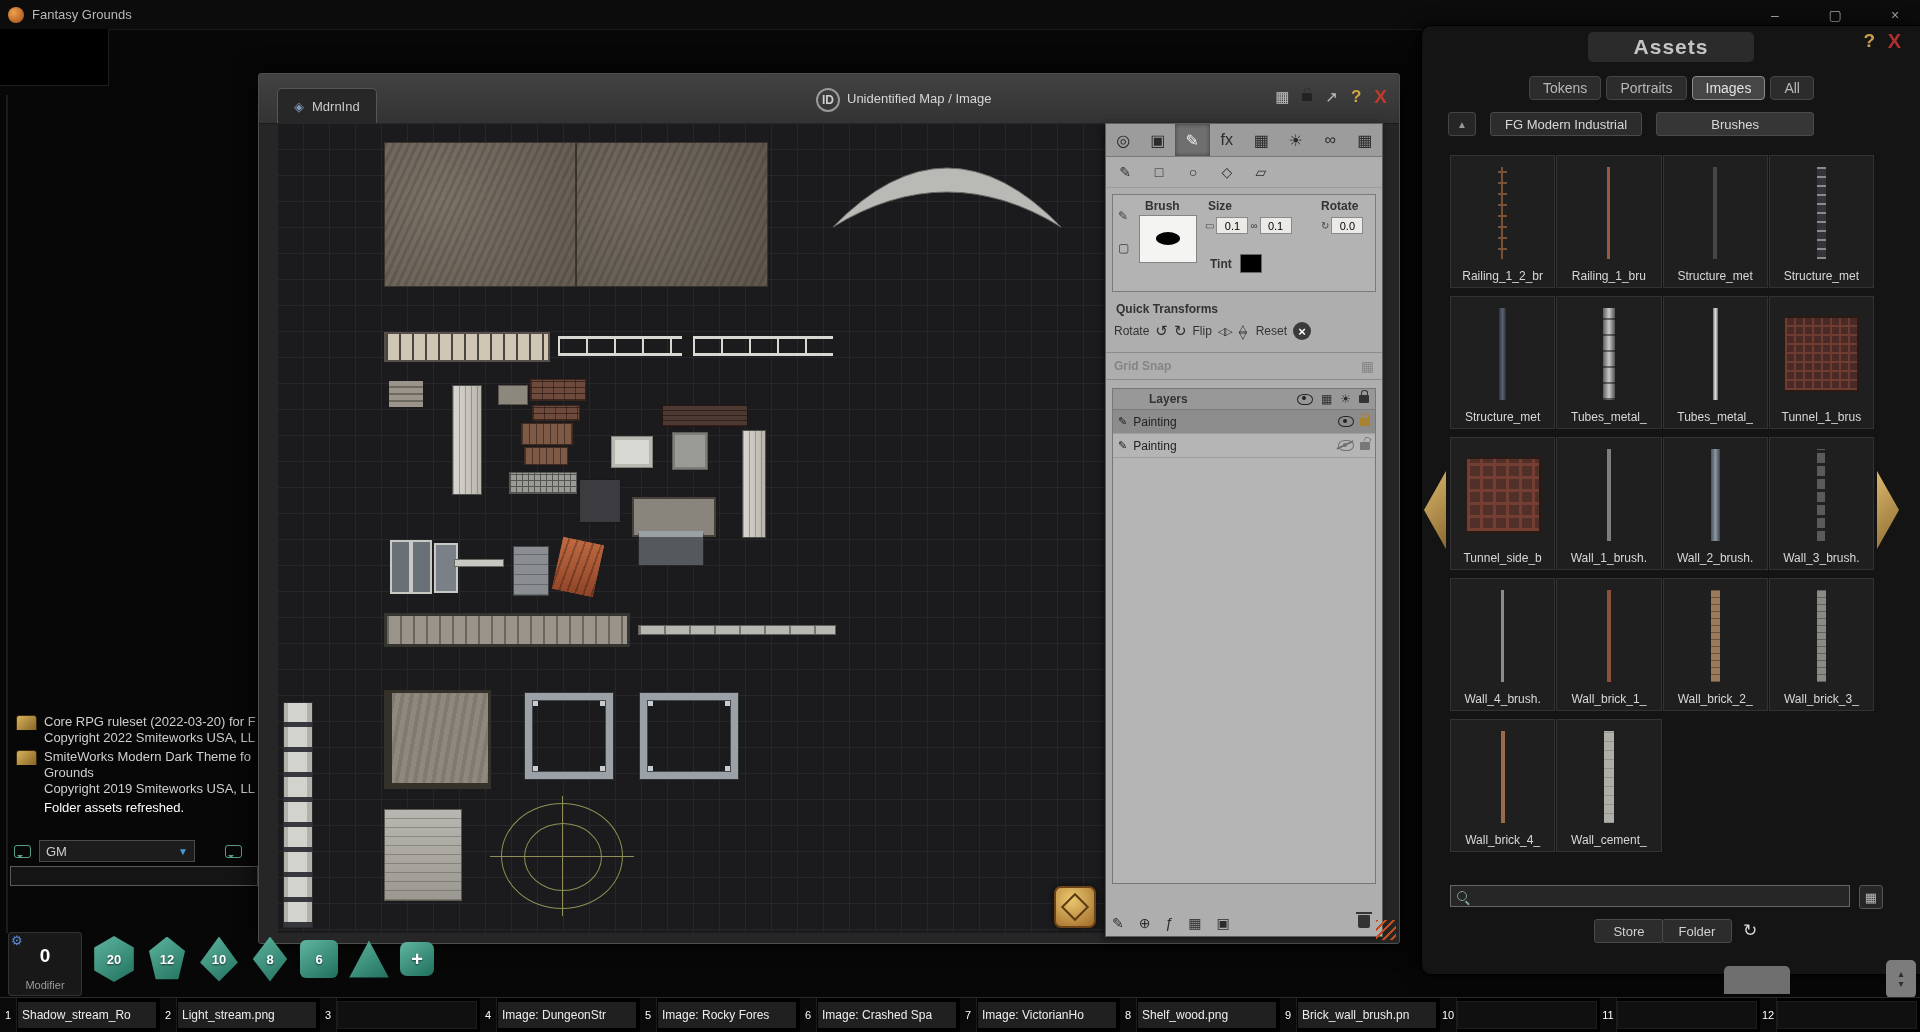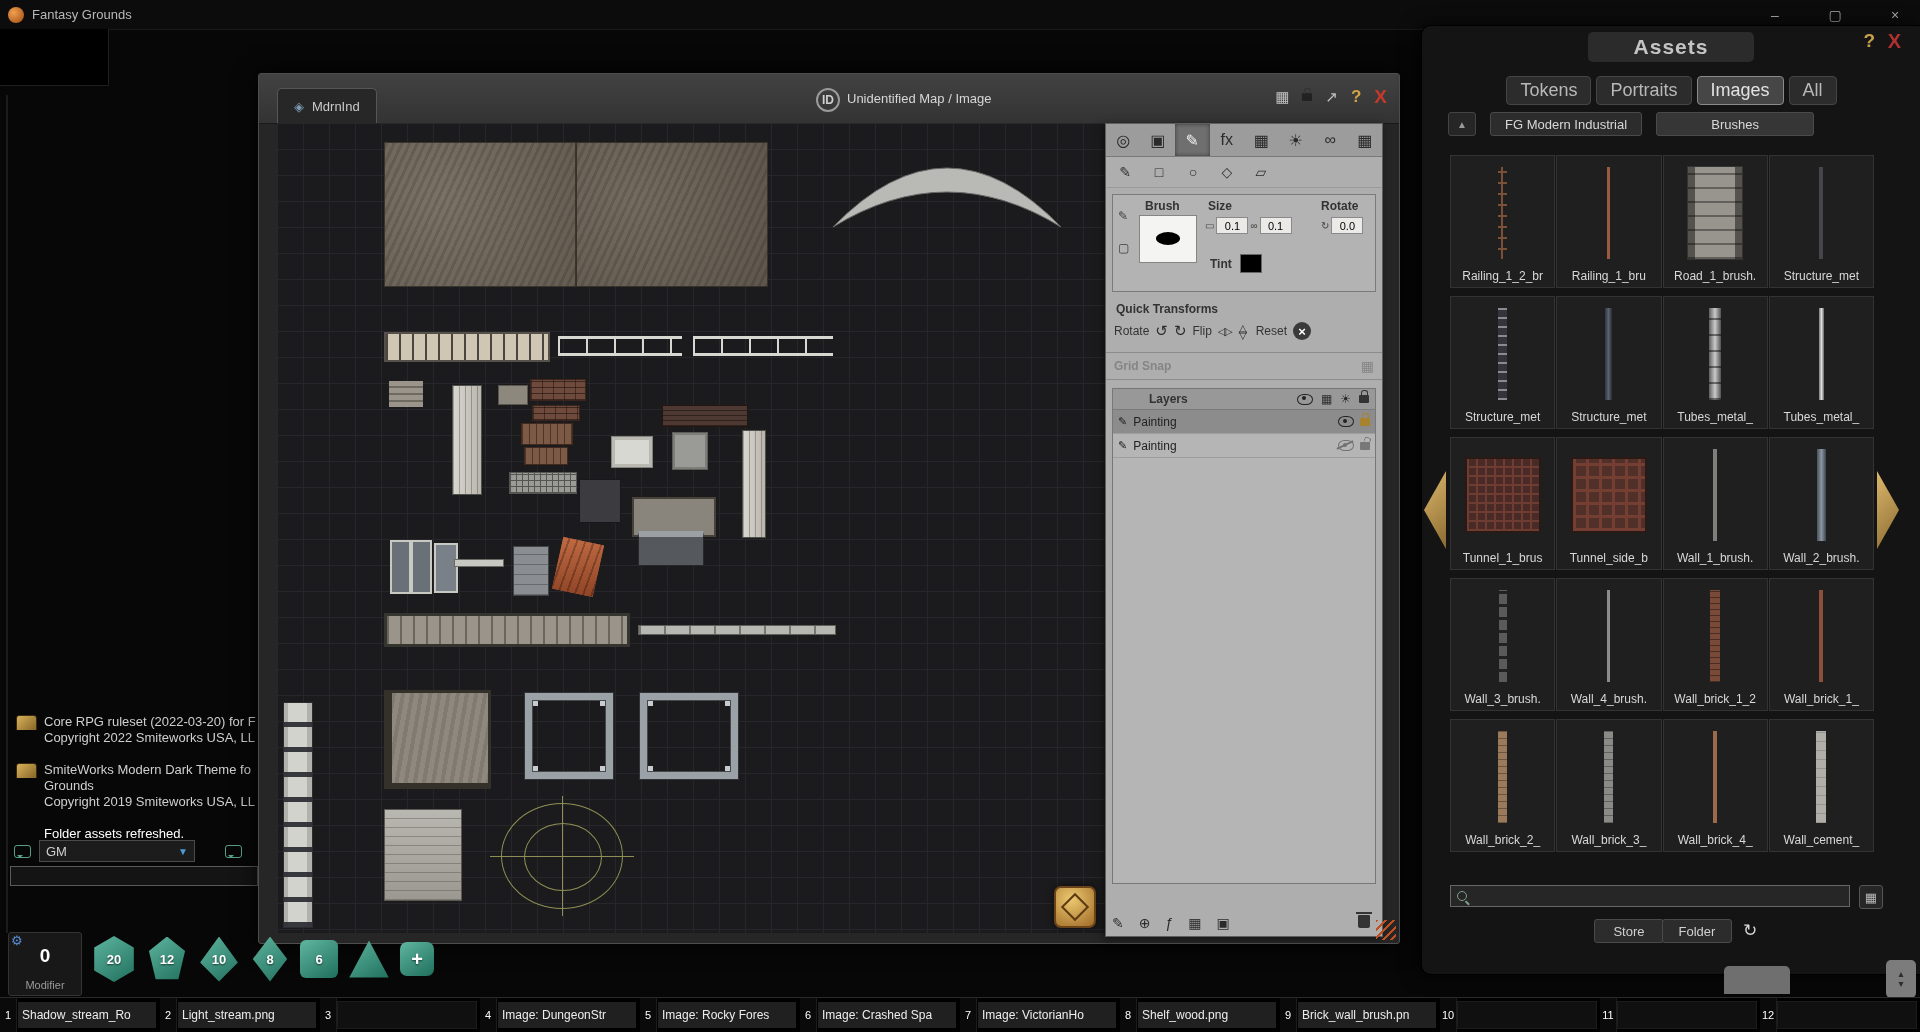--- a/index.html
+++ b/index.html
@@ -196,21 +196,21 @@
   
   #assets-panel{position:absolute;left:1421px;top:25px;width:499px;height:948px;background:#141414;
        border:1px solid #000;border-radius:10px 0 0 10px;box-shadow:-4px 0 18px rgba(0,0,0,.7);}
   #assets-title{position:absolute;left:166px;top:6px;width:166px;height:30px;background:#2b2b2b;
        border-radius:5px;display:flex;align-items:center;justify-content:center;
        font-size:21px;font-weight:bold;color:#c4c4c4;letter-spacing:1px;}
   #assets-help{position:absolute;right:46px;top:4px;color:#c8a04a;font-size:19px;font-weight:bold;}
   #assets-close{position:absolute;right:20px;top:4px;color:#b03030;font-size:20px;font-weight:bold;}
   #assets-tabs{position:absolute;left:0;right:0;top:50px;display:flex;justify-content:center;gap:5px;}
   .asset-tab{padding:3px 13px;background:#2c2c2c;border:1px solid #454545;border-radius:4px;
-       font-size:18px;color:#b8b8b8;}
+       font-size:14px;color:#b8b8b8;}
   .asset-tab.tab-active{background:#464646;border-color:#8a8a8a;color:#e2e2e2;}
   #assets-nav{position:absolute;left:26px;top:86px;display:flex;gap:14px;}
   #up-btn{width:26px;height:22px;background:#262626;border:1px solid #444;border-radius:3px;
        color:#999;font-size:10px;display:flex;align-items:center;justify-content:center;}
   .nav-btn{height:22px;padding:0 14px;background:#2c2c2c;border:1px solid #4a4a4a;border-radius:3px;
        font-size:13px;color:#d8d8d8;display:flex;align-items:center;}
   #brushes-btn{width:128px;justify-content:center;background:#363636;}
   #asset-grid{position:absolute;left:28px;top:122px;width:424px;display:grid;
        grid-template-columns:repeat(4,1fr);gap:1px;}
   .asset-tile{height:131px;background:#1f1f1f;border:1px solid #333;position:relative;margin-top:7px;}
@@ -268,21 +268,21 @@
        font-size:17px;display:flex;align-items:center;justify-content:center;}
 
   
   #chat-log{position:absolute;left:14px;top:714px;width:244px;}
   .chat-line{position:relative;padding-left:30px;font-size:13px;color:#cfcfcf;line-height:16px;
        white-space:nowrap;overflow:hidden;}
   .chat-line .chat-icon{display:none;position:absolute;left:2px;top:1px;width:19px;height:19px;
        border-radius:3px;border:1px solid #3a2a10;
        background:linear-gradient(135deg,#d8b25a,#7a5a20);}
   .chat-line.has-icon .chat-icon{display:block;}
-  .chat-line.gap-top{margin-top:16px;}
+  .chat-line.gap-top{margin-top:3px;}
   .chat-line.white{color:#fff;}
   #gm-row{position:absolute;left:14px;top:840px;display:flex;align-items:center;gap:8px;}
   #gm-select{width:142px;height:20px;background:#1c1c1c;border:1px solid #4a4a4a;display:flex;
        align-items:center;padding:0 6px;}
   #gm-select .gm-label{flex:1;font-size:13px;color:#cfcfcf;}
   #gm-select .caret{font-size:10px;color:#4a9ad4;}
   #gm-row .bubble2{margin-left:22px;}
   #chat-input{position:absolute;left:10px;top:866px;width:248px;height:20px;background:#141414;
        border:1px solid #5a5a5a;color:#ddd;font-size:12px;padding:0 4px;box-sizing:border-box;
        font-family:"Liberation Sans",sans-serif;}
@@ -622,26 +622,20 @@
           <div class="asset-label">Railing_1_2_br</div>
         </div>
 
         <div class="asset-tile">
           <div class="asset-thumb t-rail-thin">
             <i></i>
           </div>
           <div class="asset-label">Railing_1_bru</div>
         </div>
 
-        <div class="asset-tile">
-          <div class="asset-thumb t-road">
-            <i></i>
-          </div>
-          <div class="asset-label">Road_1_brush.</div>
-        </div>
 
         <div class="asset-tile">
           <div class="asset-thumb t-strut-thin">
             <i></i>
           </div>
           <div class="asset-label">Structure_met</div>
         </div>
 
         <div class="asset-tile">
           <div class="asset-thumb t-studded">
@@ -706,26 +700,20 @@
           <div class="asset-label">Wall_3_brush.</div>
         </div>
 
         <div class="asset-tile">
           <div class="asset-thumb t-wall-thin2">
             <i></i>
           </div>
           <div class="asset-label">Wall_4_brush.</div>
         </div>
 
-        <div class="asset-tile">
-          <div class="asset-thumb t-brick-col">
-            <i></i>
-          </div>
-          <div class="asset-label">Wall_brick_1_2</div>
-        </div>
 
         <div class="asset-tile">
           <div class="asset-thumb t-brick-thin">
             <i></i>
           </div>
           <div class="asset-label">Wall_brick_1_</div>
         </div>
 
         <div class="asset-tile">
           <div class="asset-thumb t-brick-tan">

